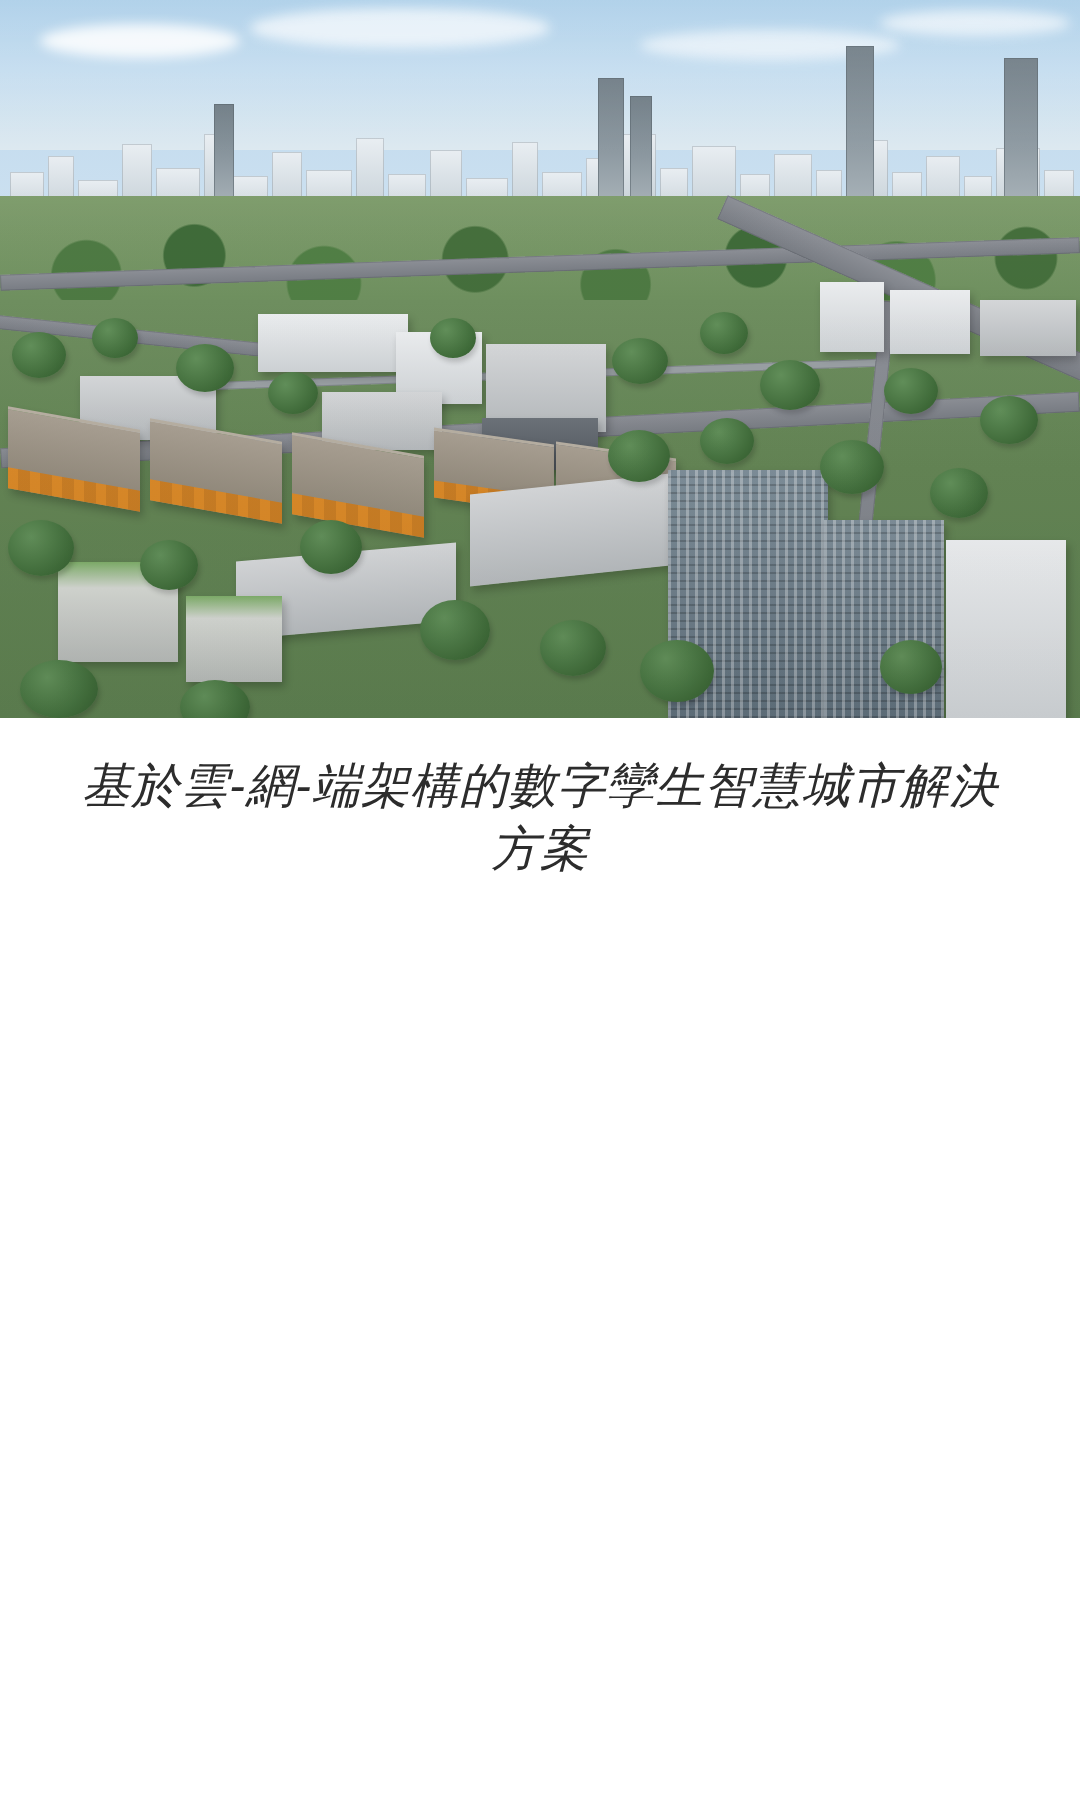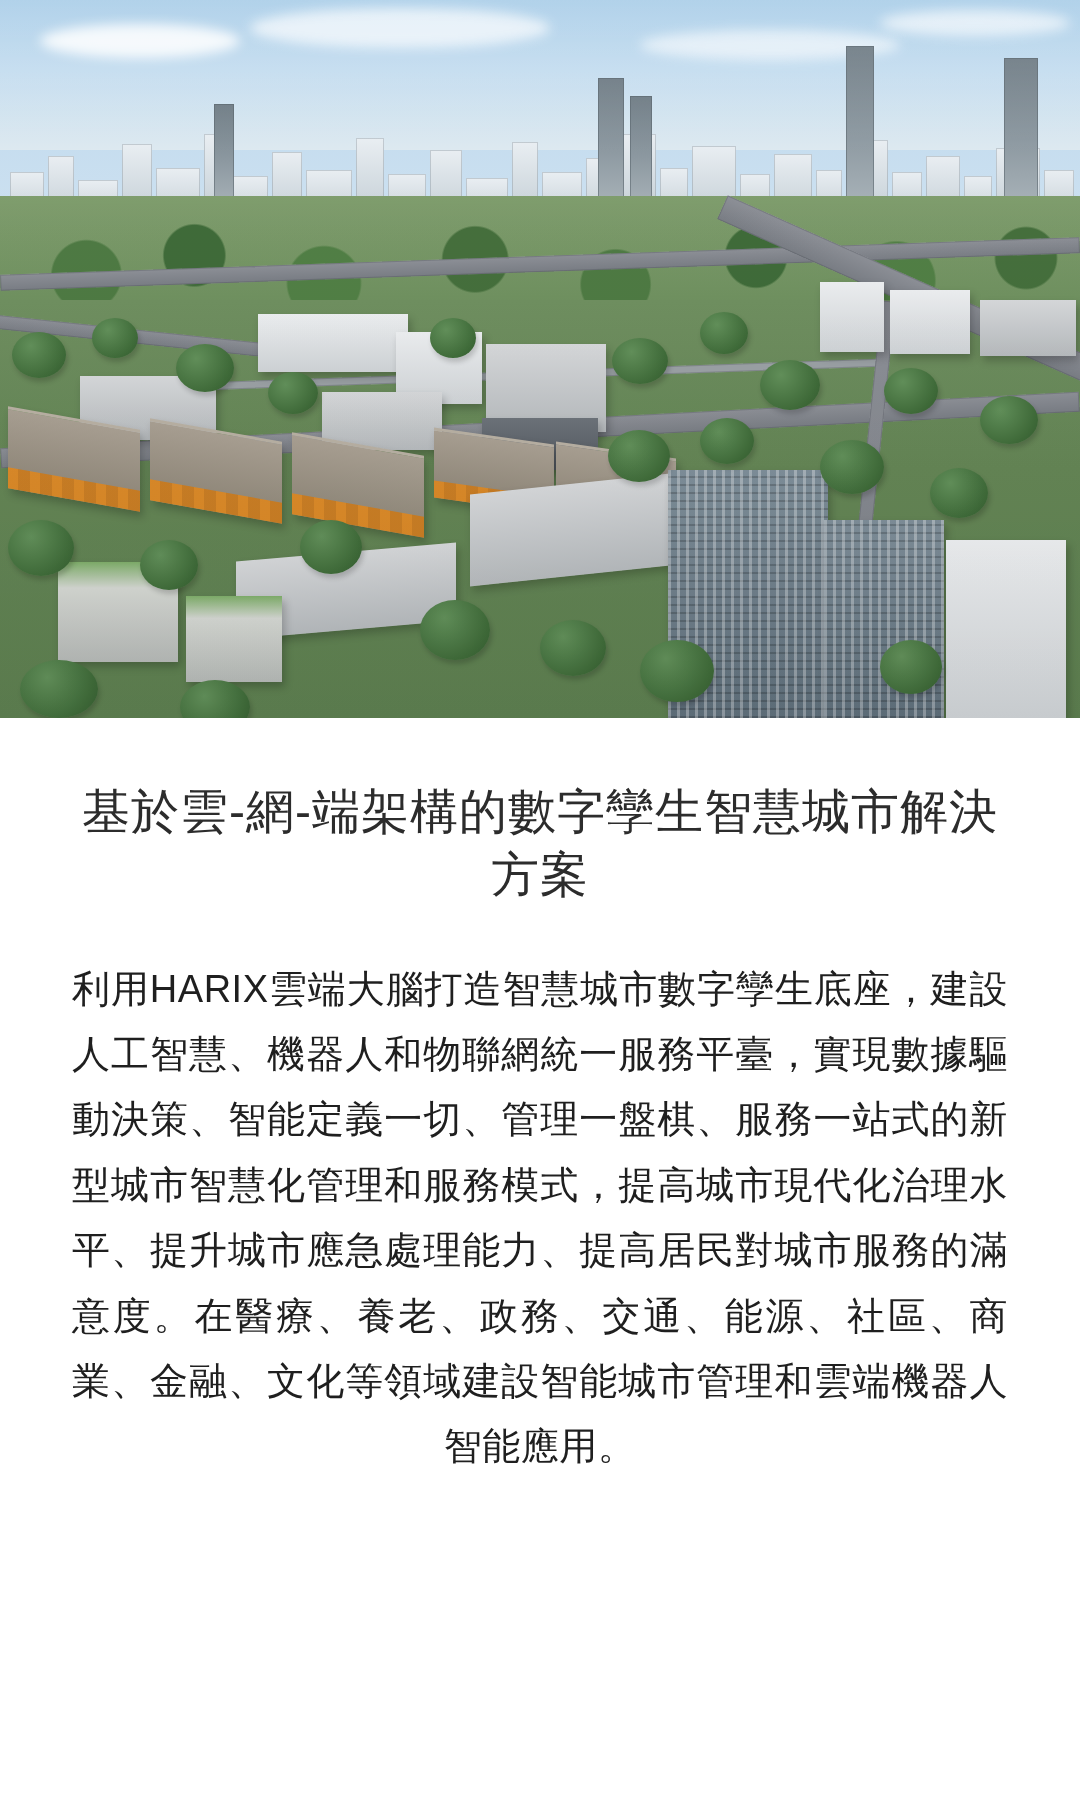--- a/index.html
+++ b/index.html
@@ -140,27 +140,28 @@
   .title {
     margin-top: 108px;
     font-size: 62px;
     font-weight: 700;
     letter-spacing: 2px;
     line-height: 1.1;
     color: #111111;
   }
 
   .subtitle {
-    margin-top: 62px;
+    margin-top: 36px;
     font-size: 48px;
     font-weight: 400;
     line-height: 1.32;
     letter-spacing: 1px;
     color: #2c2c2c;
     padding: 0 20px;
+    font-style: italic;
   }
 
   .body-text {
     margin-top: 50px;
     font-size: 38px;
     line-height: 1.72;
     letter-spacing: .5px;
     color: #1f1f1f;
     text-align: justify;
     text-align-last: center;
@@ -277,16 +278,15 @@
     <div class="tree" style="left:180px; top:680px; width:70px; height:54px;"></div>
     <div class="tree" style="left:880px; top:640px; width:62px; height:54px;"></div>
 
     <div class="hero-veil"></div>
   </div>
 
   <div class="content">
 
     <h2 class="subtitle">基於雲-網-端架構的數字孿生智慧城市解決方案</h2>
 
-    <p class="body-text">利用HARIX雲端大腦打造智慧城市數字孿生底座，建設人工智慧、機器人和物聯網統一服務平臺，實現數據驅動決策、智能定義一切、管理一盤棋、服務一站式的新型城市智慧化管理和服務模式，提高城市現代化治理水平、提升城市應急處理能力、提高居民對城市服務的滿意度。在醫療、養老、政務、交通、能源、社區、商業、金融、文化等領域建設智能城市管理和雲端機器人智能應用。</p>
   </div>
 
 </div>
 
 </body></html>

